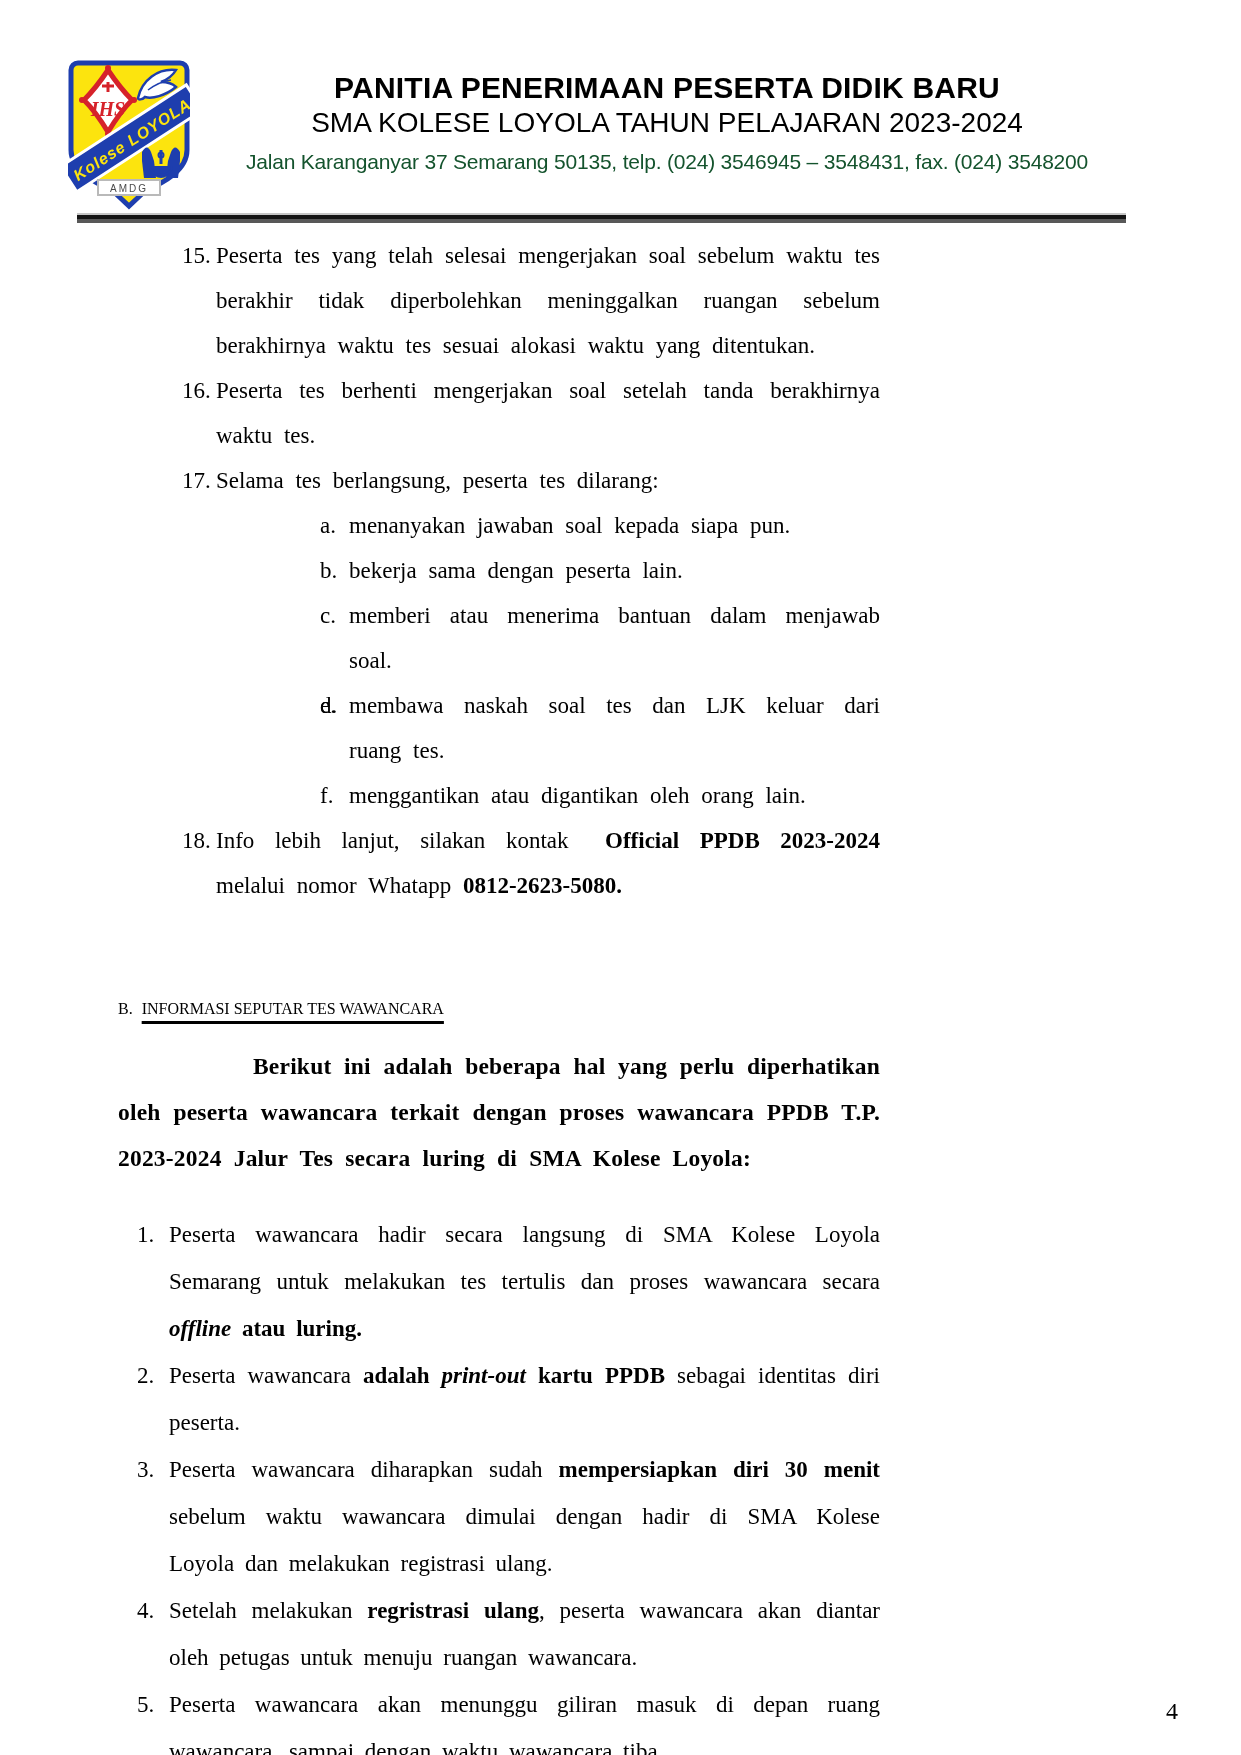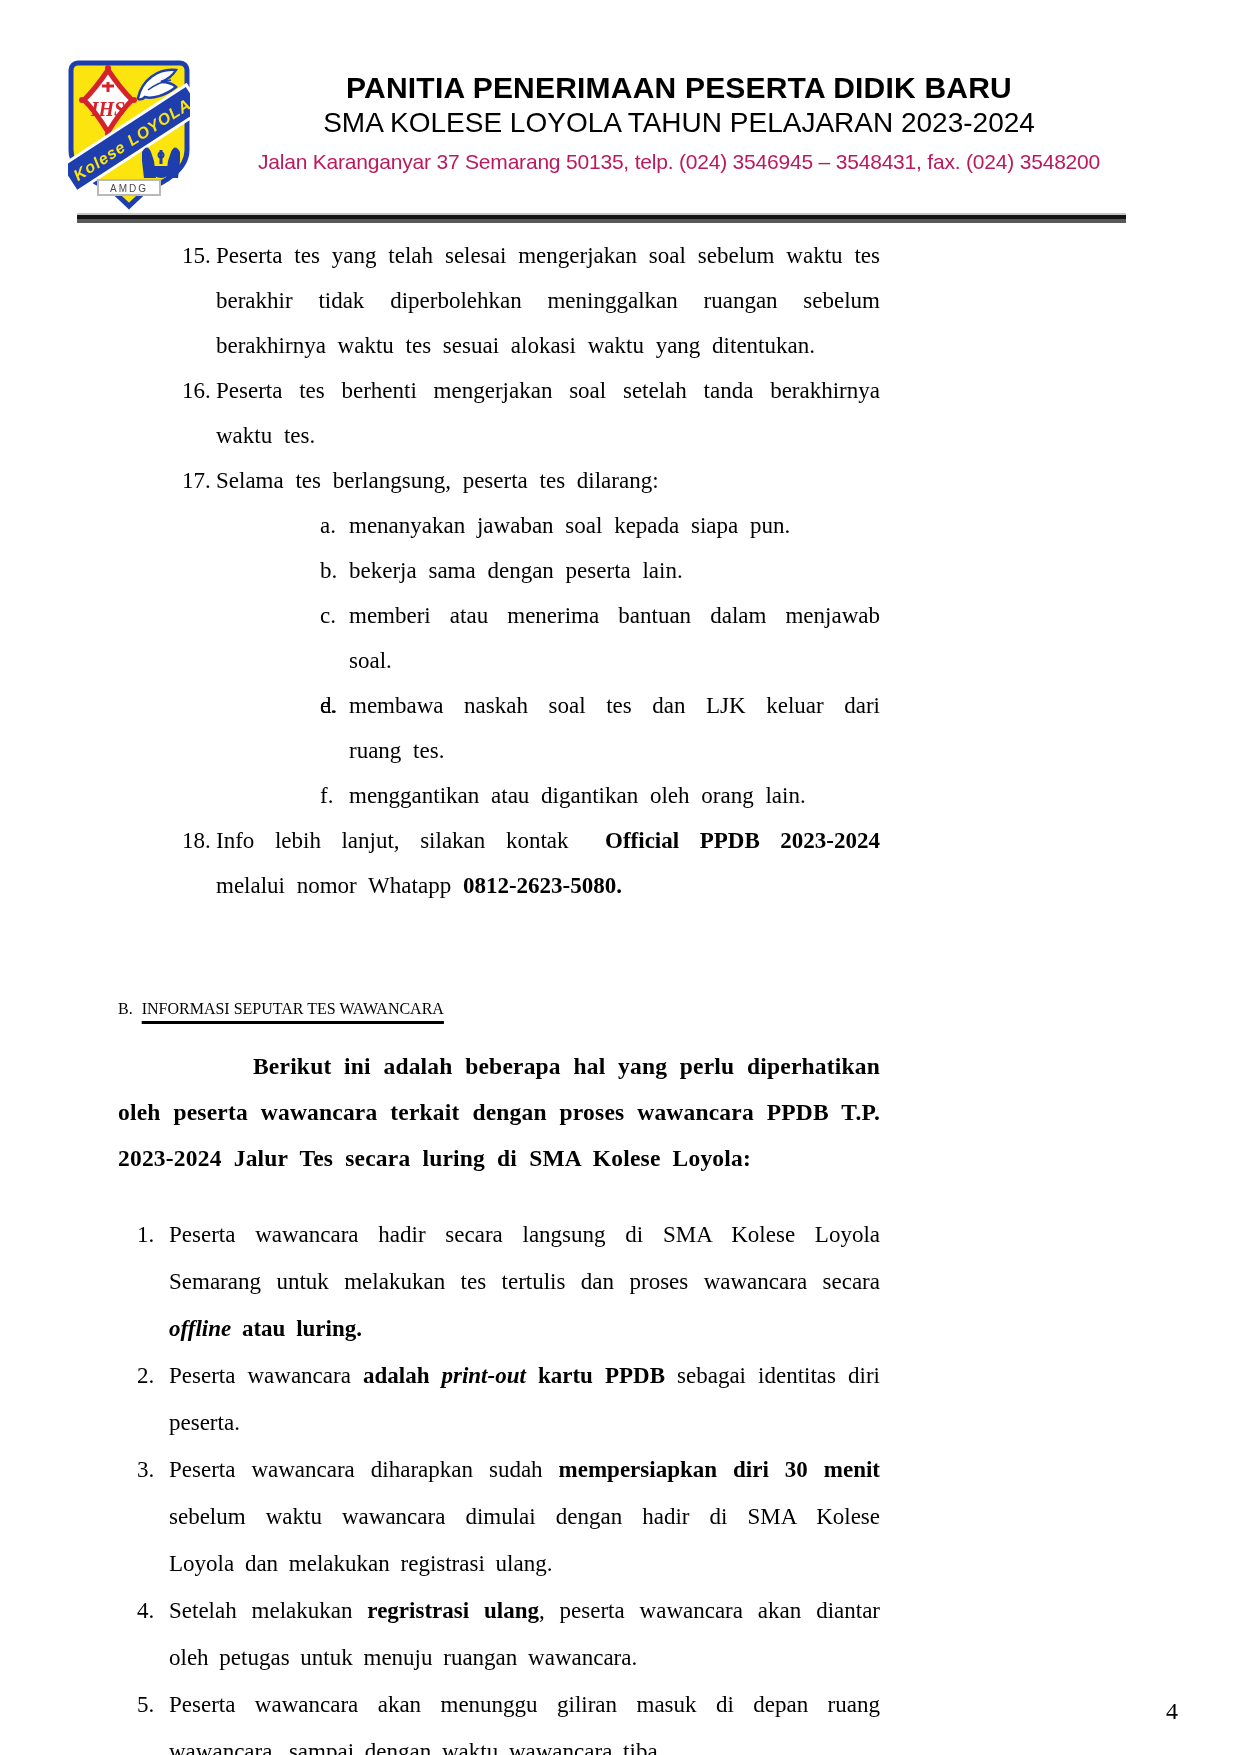--- a/index.html
+++ b/index.html
@@ -5,26 +5,26 @@
   html,body{margin:0;padding:0;}
   body{
     width:1241px;height:1755px;position:relative;background:#ffffff;
     font-family:"Liberation Serif","DejaVu Serif",serif;color:#000;
     overflow:hidden;
   }
   
   .letterhead{position:absolute;top:0;left:0;width:1241px;height:230px;}
   .logo{position:absolute;left:68px;top:60px;width:122px;height:150px;}
   .head-text{
-    position:absolute;left:199px;top:70px;width:960px;text-align:center;
+    position:absolute;left:187px;top:70px;width:960px;text-align:center;
     font-family:"Liberation Sans","DejaVu Sans",sans-serif;
   }
   .head-title{font-size:30px;font-weight:bold;line-height:35px;letter-spacing:.2px;}
   .head-subtitle{font-size:28px;font-weight:normal;line-height:36px;}
-  .head-address{font-size:21px;line-height:26px;margin-top:8px;color:#be185d;letter-spacing:-0.2px;}
+  .head-address{font-size:21px;line-height:26px;margin-top:8px;color:#14532d;letter-spacing:-0.2px;}
   .head-rule{
     position:absolute;top:213px;left:77px;width:1049px;height:10px;
     background:linear-gradient(to bottom,#c6c6c6 0 2px,#141414 2px 6px,#585858 6px 10px);
   }
   
   .content{position:absolute;top:233px;left:16px;width:1032px;}
   .a-list{margin:0 168px 0 200px;}
   .a-item{position:relative;text-align:justify;font-size:23px;line-height:45px;word-spacing:6px;}
   .a-num{position:absolute;left:-34px;top:0;word-spacing:0;}
   .sub-list{margin-left:133px;}

